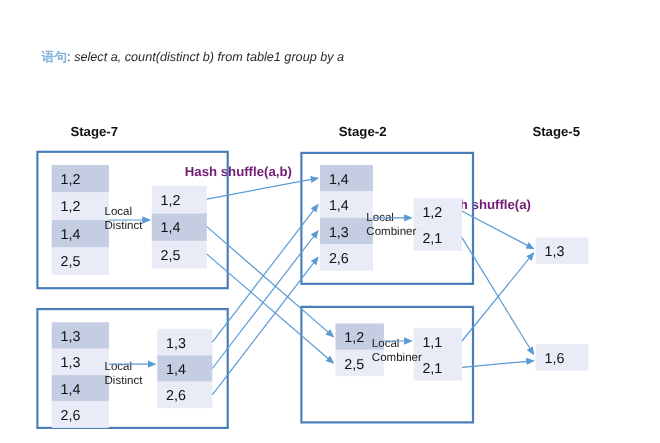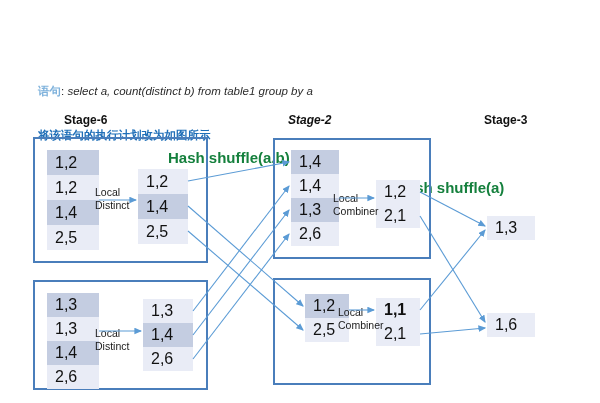--- a/index.html
+++ b/index.html
@@ -13,51 +13,51 @@
   #root{position:absolute;left:0;top:0;width:600px;height:403px;}
 
   
   .title{
     position:absolute;left:38px;top:10px;
     font-size:20px;color:#2f8fd0;letter-spacing:.2px;
     white-space:nowrap;
   }
   .subline{
     position:absolute;left:38px;
-    font-size:11.5px;color:#2b2b2b;white-space:nowrap;margin-top:40px;
+    font-size:11.5px;color:#2b2b2b;white-space:nowrap;
   }
   .sub1{top:44px;}
   .sub2{top:66px;}
   .sub3{top:88px;font-weight:bold;color:#1f6fb8;}
   .yuju{color:#7fb2dc;font-weight:bold;}
   .sqlitalic{font-style:italic;color:#2b2b2b;}
 
   
   .stage-label{
     position:absolute;font-size:12px;font-weight:bold;color:#111;
     white-space:nowrap;
   }
   .shuffle-label{
-    position:absolute;font-size:15px;font-weight:bold;color:#15803d;
+    position:absolute;font-size:12px;font-weight:bold;color:#701a75;
     white-space:nowrap;
   }
 
   
   .stage-box{
     position:absolute;
     border:2px solid #4a7ebb;
     background:transparent;
     box-sizing:border-box;
   }
 
   
   .cell{
     position:absolute;
     box-sizing:border-box;
-    font-size:16px;
+    font-size:13px;
     color:#111;
     display:flex;align-items:center;
     padding-left:8px;
     white-space:nowrap;
   }
   .cell.dark{background:#c4cde1;}
   .cell.light{background:#e9ecf6;}
 
   
   .oplabel{
@@ -71,25 +71,24 @@
 </head>
 <body>
 
 <div id="root">
 
 
   <div class="subline sub1">
     <span class="yuju">语句</span><span>: </span><span class="sqlitalic">select a, count(distinct b) from table1 group by a</span>
   </div>
 
-  <div class="subline sub3">将该语句的执行计划改为如图所示</div>
 
-  <div class="stage-label" style="left:64px;top:113px;">Stage-6</div>
-  <div class="stage-label" style="left:288px;top:113px;font-style:italic;">Stage-2</div>
-  <div class="stage-label" style="left:484px;top:113px;">Stage-3</div>
+  <div class="stage-label" style="left:64px;top:113px;">Stage-7</div>
+  <div class="stage-label" style="left:308px;top:113px;">Stage-2</div>
+  <div class="stage-label" style="left:484px;top:113px;">Stage-5</div>
 
   <div class="shuffle-label" style="left:168px;top:149px;">Hash shuffle(a,b)</div>
   <div class="shuffle-label" style="left:396px;top:179px;">Hash shuffle(a)</div>
 
   <div class="stage-box" style="left:33px;top:137px;width:175px;height:126px;"></div>
   <div class="stage-box" style="left:33px;top:280px;width:175px;height:110px;"></div>
 
   <div class="stage-box" style="left:273px;top:138px;width:158px;height:121px;"></div>
   <div class="stage-box" style="left:273px;top:278px;width:158px;height:107px;"></div>
 
@@ -130,21 +129,21 @@
   <div class="cell light" style="left:376px;top:204px;width:44px;height:24px;">2,1</div>
 
   <div class="oplabel" style="left:333px;top:192px;">
     <div>Local</div>
     <div>Combiner</div>
   </div>
 
   <div class="cell dark" style="left:305px;top:294px;width:44px;height:24px;">1,2</div>
   <div class="cell light" style="left:305px;top:318px;width:44px;height:24px;">2,5</div>
 
-  <div class="cell light" style="left:376px;top:298px;width:44px;height:24px;font-weight:bold;">1,1</div>
+  <div class="cell light" style="left:376px;top:298px;width:44px;height:24px;">1,1</div>
   <div class="cell light" style="left:376px;top:322px;width:44px;height:24px;">2,1</div>
 
   <div class="oplabel" style="left:338px;top:306px;">
     <div>Local</div>
     <div>Combiner</div>
   </div>
 
   <div class="cell light" style="left:487px;top:216px;width:48px;height:24px;">1,3</div>
   <div class="cell light" style="left:487px;top:313px;width:48px;height:24px;">1,6</div>
 

